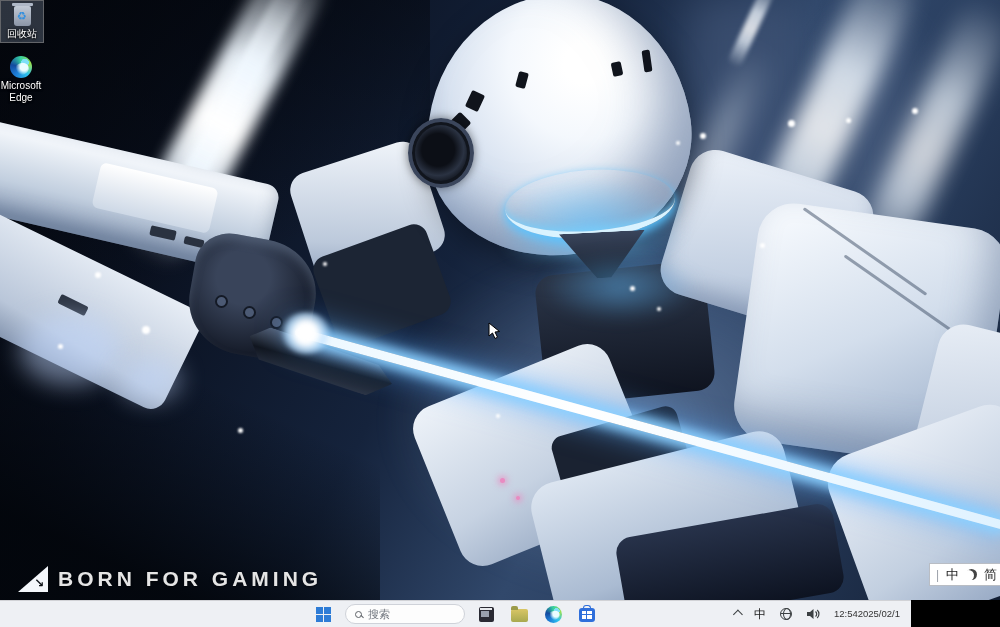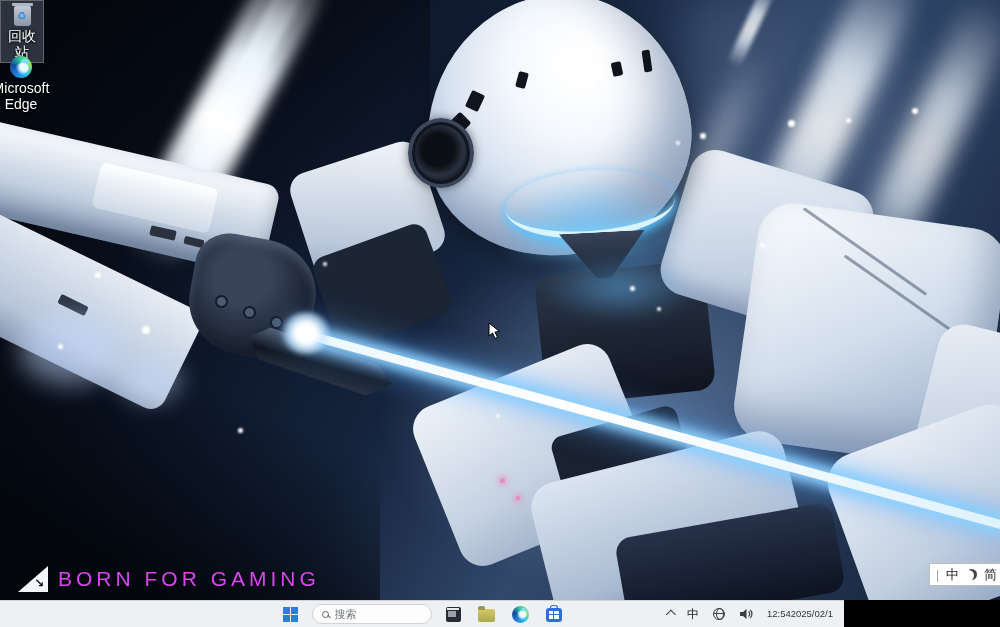--- a/index.html
+++ b/index.html
@@ -67,48 +67,48 @@
   .blade-core{left:295px;top:327px;width:735px;height:9px;transform:rotate(15.3deg);transform-origin:left center;border-radius:5px;
     background:linear-gradient(to right,#eaf7ff,#fff 40%,#dff2ff);
     box-shadow:0 0 12px 3px rgba(140,210,255,.95),0 0 30px 8px rgba(90,170,255,.6)}
   .blade-flare{left:280px;top:312px;width:52px;height:42px;border-radius:50%;background:radial-gradient(circle,#fff 0 30%,rgba(190,225,255,.7) 55%,transparent 75%);filter:blur(2px)}
   .dot{border-radius:50%;background:#fff;filter:blur(1px)}
   .glowblob{border-radius:50%;background:rgba(195,218,255,.5);filter:blur(12px)}
 
   
   .dicon{position:absolute;width:42px;display:flex;flex-direction:column;align-items:center;gap:2px;padding:2px 1px;cursor:default}
   .dicon.selected{background:rgba(190,212,240,.22);outline:1px solid rgba(255,255,255,.38)}
-  .dicon .dlabel{font-size:14px;line-height:1.15;color:#fff;text-align:center;text-shadow:0 1px 2px #000,0 0 3px rgba(0,0,0,.9)}
+  .dicon .dlabel{font-size:10px;line-height:1.15;color:#fff;text-align:center;text-shadow:0 1px 2px #000,0 0 3px rgba(0,0,0,.9)}
   .bin{width:17px;height:20px;background:linear-gradient(180deg,#c2cad6,#8b95a6);border-radius:2px 2px 3px 3px;position:relative;display:flex;align-items:center;justify-content:center;margin-top:3px}
   .bin::before{content:"";position:absolute;top:-3px;left:-2px;right:-2px;height:3px;background:#aeb7c6;border-radius:1px}
   .bin .recy{font-size:11px;color:#2f8fe0;line-height:1}
   .edgeicon{border-radius:50%;position:relative;overflow:hidden;
     background:radial-gradient(circle at 68% 30%,#7de0f7 0 18%,rgba(0,0,0,0) 19%),
       conic-gradient(from 140deg at 50% 50%,#2cc3f0,#1e7fd8,#144a9e,#35d0a0,#9be24f,#2cc3f0)}
   .edgeicon::after{content:"";position:absolute;left:18%;top:30%;width:70%;height:55%;border-radius:50%;
     background:radial-gradient(circle at 70% 40%,#eafcff 0 30%,rgba(255,255,255,0) 65%);transform:rotate(-20deg)}
   .edge-desktop{width:22px;height:22px}
   .edge-task{width:17px;height:17px}
 
   
   #slogan{position:absolute;left:18px;top:566px;display:flex;align-items:center;gap:10px;z-index:5}
   .logo-tri{width:30px;height:26px;background:#f4f7fb;clip-path:polygon(0 100%,100% 0,100% 100%);position:relative}
   .logo-tri span{position:absolute;right:4px;bottom:2px;font-size:12px;color:#0c1016;font-weight:bold}
-  .slogan-text{font-size:21px;font-weight:400;letter-spacing:4px;color:#d946ef;text-shadow:0 1px 3px rgba(0,0,0,.6)}
+  .slogan-text{font-size:21px;font-weight:700;letter-spacing:4px;color:#e5e5e5;text-shadow:0 1px 3px rgba(0,0,0,.6)}
 
   
   #ime-bar{position:absolute;right:-4px;bottom:41px;height:23px;background:#fff;border:1px solid #b9bdc4;display:flex;align-items:center;padding:0 6px;gap:7px;z-index:20;font-size:13px;color:#222}
   #ime-bar .sep{color:#9aa0a8;font-size:12px}
   .moon{width:11px;height:11px;border-radius:50%;box-shadow:inset -3px 1px 0 0 #444}
 
   
   #cursor{position:absolute;left:488px;top:322px;z-index:10}
 
   
-  #taskbar{position:absolute;left:0;top:600px;width:844px;height:27px;background:var(--taskbar-bg);border-top:1px solid rgba(0,0,0,.12);z-index:30;display:flex;align-items:center}
+  #taskbar{position:absolute;left:0;top:600px;width:911px;height:27px;background:var(--taskbar-bg);border-top:1px solid rgba(0,0,0,.12);z-index:30;display:flex;align-items:center}
   #tb-center{position:absolute;left:0;right:0;display:flex;align-items:center;justify-content:center;gap:11px;height:100%}
   .tb-btn{display:flex;align-items:center;justify-content:center;height:24px;padding:0 3px;border-radius:4px;cursor:pointer}
   .winlogo{display:grid;grid-template-columns:7px 7px;grid-template-rows:7px 7px;gap:1px}
   .winlogo i{background:var(--accent-blue)}
   .search-pill{display:flex;align-items:center;gap:6px;width:120px;height:20px;border-radius:10px;background:#fdfdfd;border:1px solid #cfd2d9;padding:0 9px}
   .mag{width:7px;height:7px;border:1.4px solid #5f6368;border-radius:50%;position:relative;flex:0 0 auto}
   .mag::after{content:"";position:absolute;width:4px;height:1.4px;background:#5f6368;transform:rotate(45deg);right:-3px;bottom:-1px}
   .search-pill input{border:none;outline:none;background:transparent;font-size:11px;color:#444;width:80px;font-family:inherit}
   .search-pill input::placeholder{color:#70757d}
   .imgapp{width:15px;height:15px;background:#2a2a33;border-radius:2px;position:relative;overflow:hidden}

